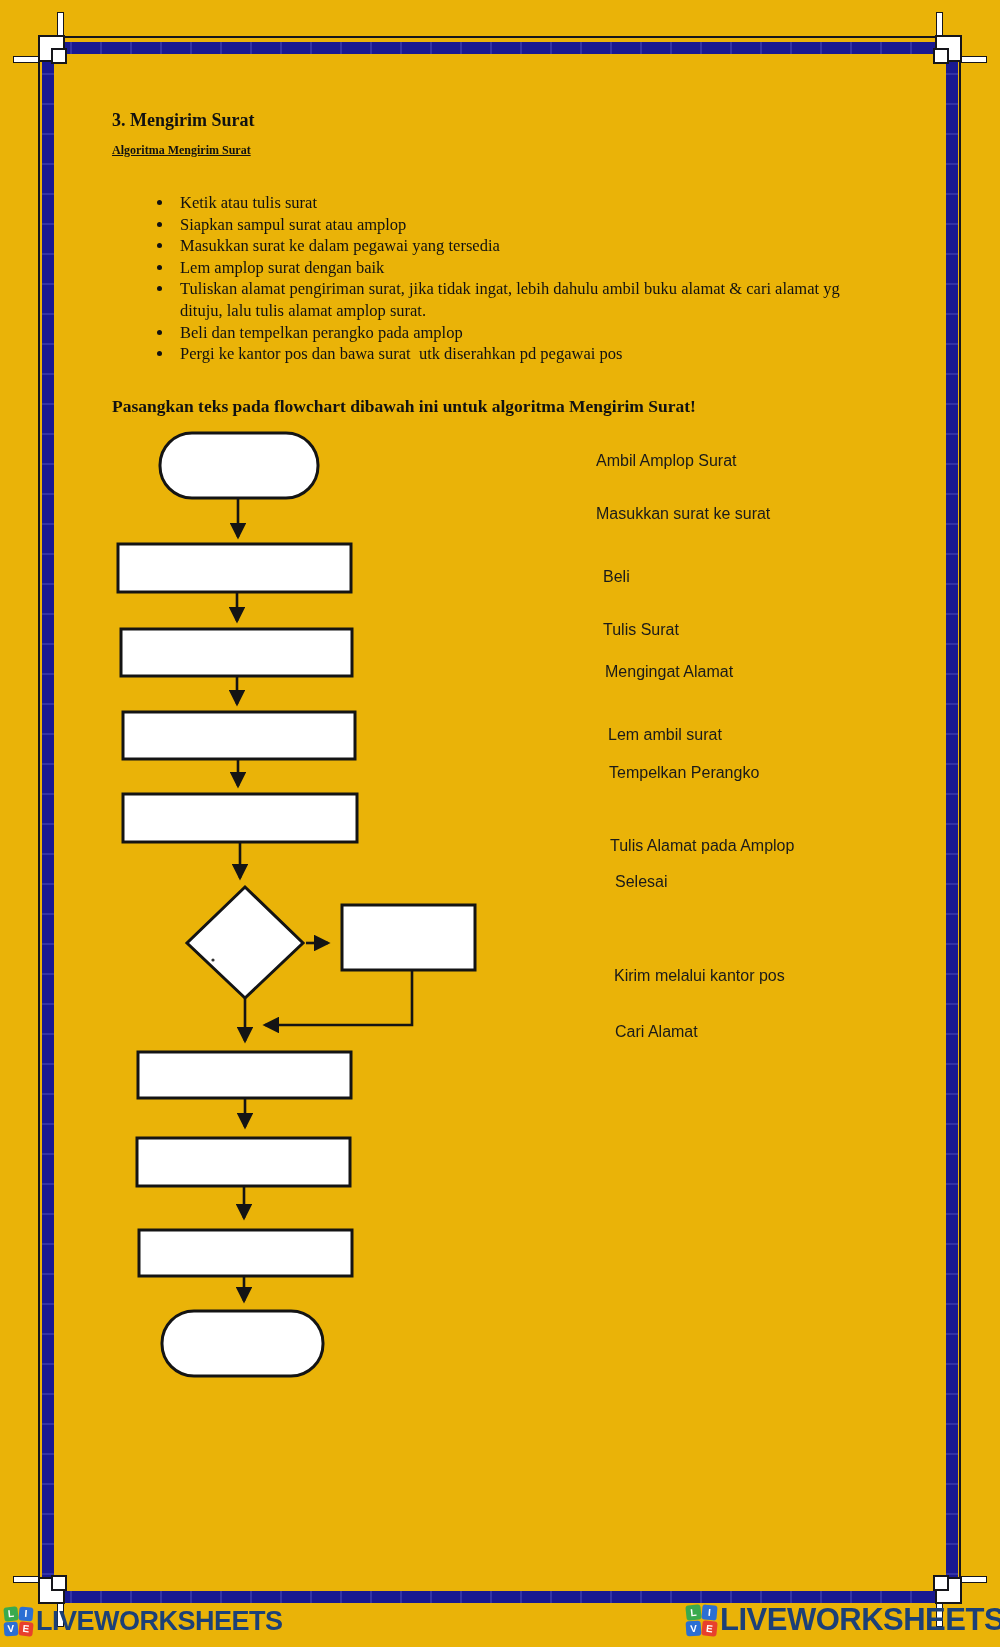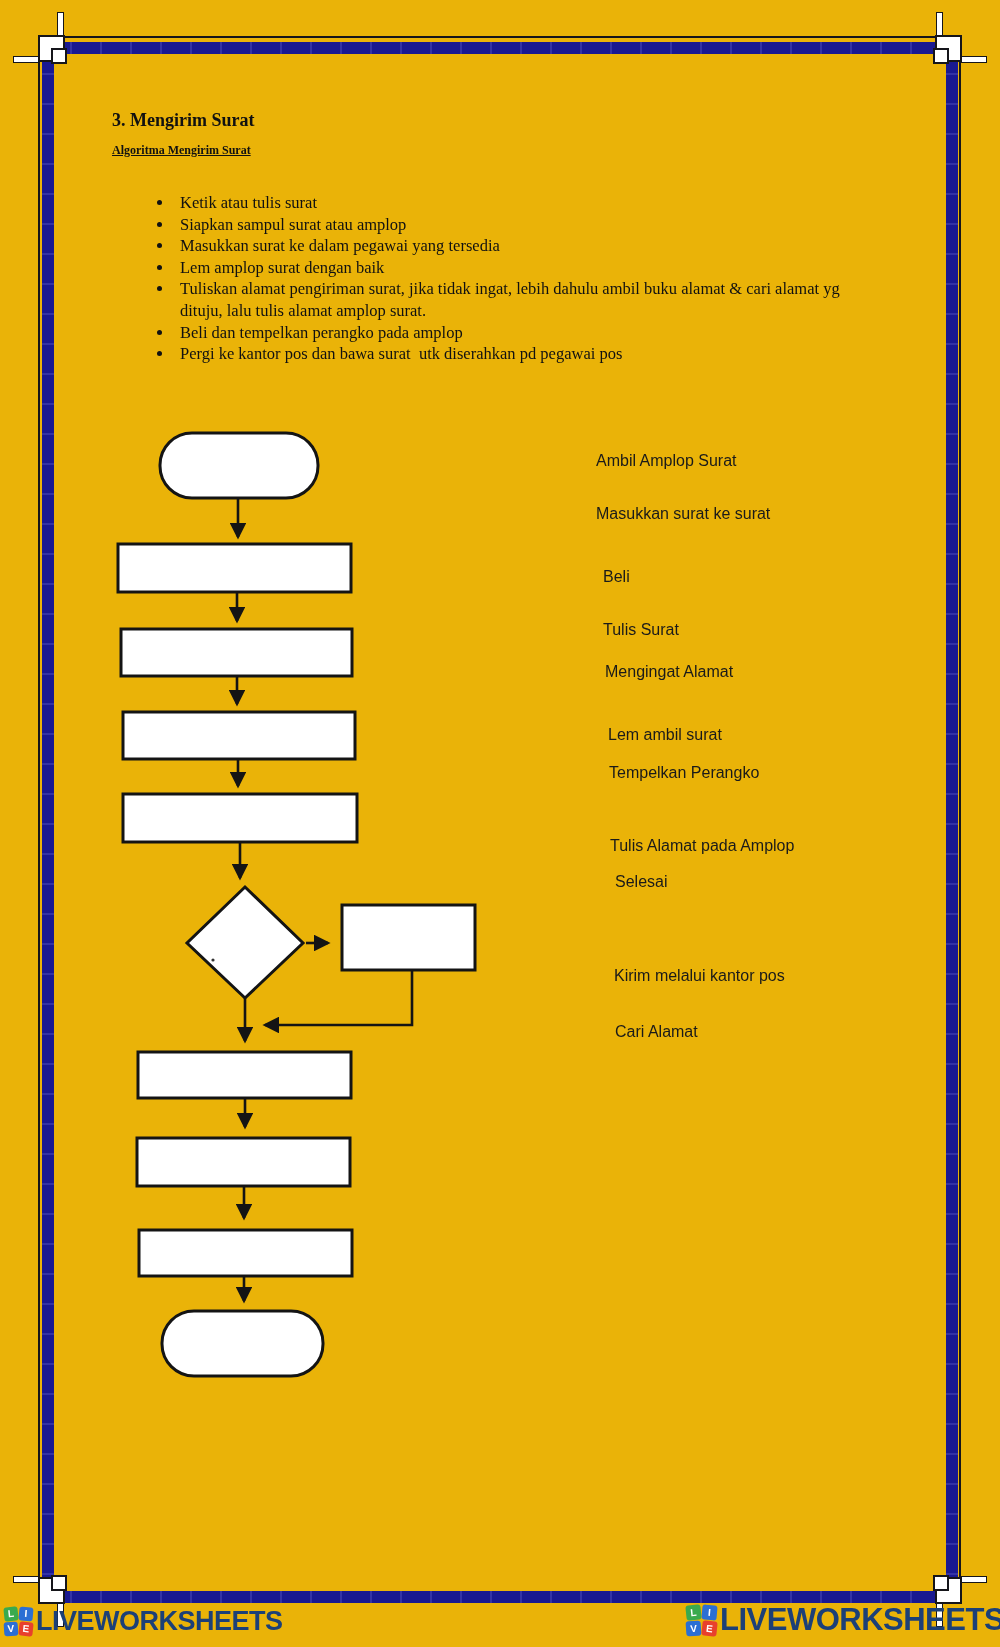--- a/index.html
+++ b/index.html
@@ -97,20 +97,21 @@
   <div class="subtitle">Algoritma Mengirim Surat</div>
   <ul class="bullets">
     <li>Ketik atau tulis surat</li>
     <li>Siapkan sampul surat atau amplop</li>
     <li>Masukkan surat ke dalam pegawai yang tersedia</li>
     <li>Lem amplop surat dengan baik</li>
     <li>Tuliskan alamat pengiriman surat, jika tidak ingat, lebih dahulu ambil buku alamat &amp; cari alamat yg dituju, lalu tulis alamat amplop surat.</li>
     <li>Beli dan tempelkan perangko pada amplop</li>
     <li>Pergi ke kantor pos dan bawa surat  utk diserahkan pd pegawai pos</li>
   </ul>
+  <div class="instruction">Pasangkan teks pada flowchart dibawah ini untuk algoritma Mengirim Surat!</div>
 
   <svg class="flow" width="1000" height="1647" viewBox="0 0 1000 1647">
     <defs>
       <marker id="ah" viewBox="0 0 10 10" refX="8.5" refY="5" markerWidth="6.5" markerHeight="6.5" orient="auto-start-reverse">
         <path d="M0,0 L10,5 L0,10 z" fill="#141414"></path>
       </marker>
     </defs>
     <g fill="#ffffff" stroke="#141414" stroke-width="3">
       <rect class="shape" x="160" y="433" width="158" height="65" rx="32" ry="32"></rect>
       <rect class="shape" x="118" y="544" width="233" height="48"></rect>

